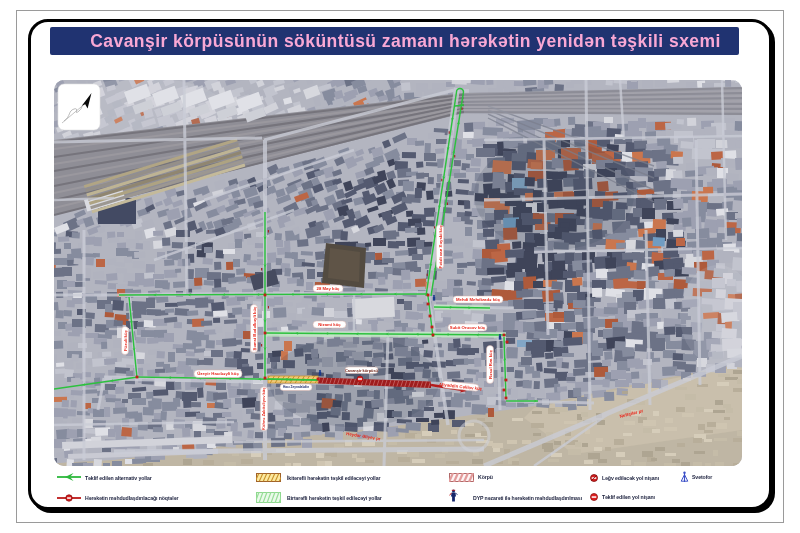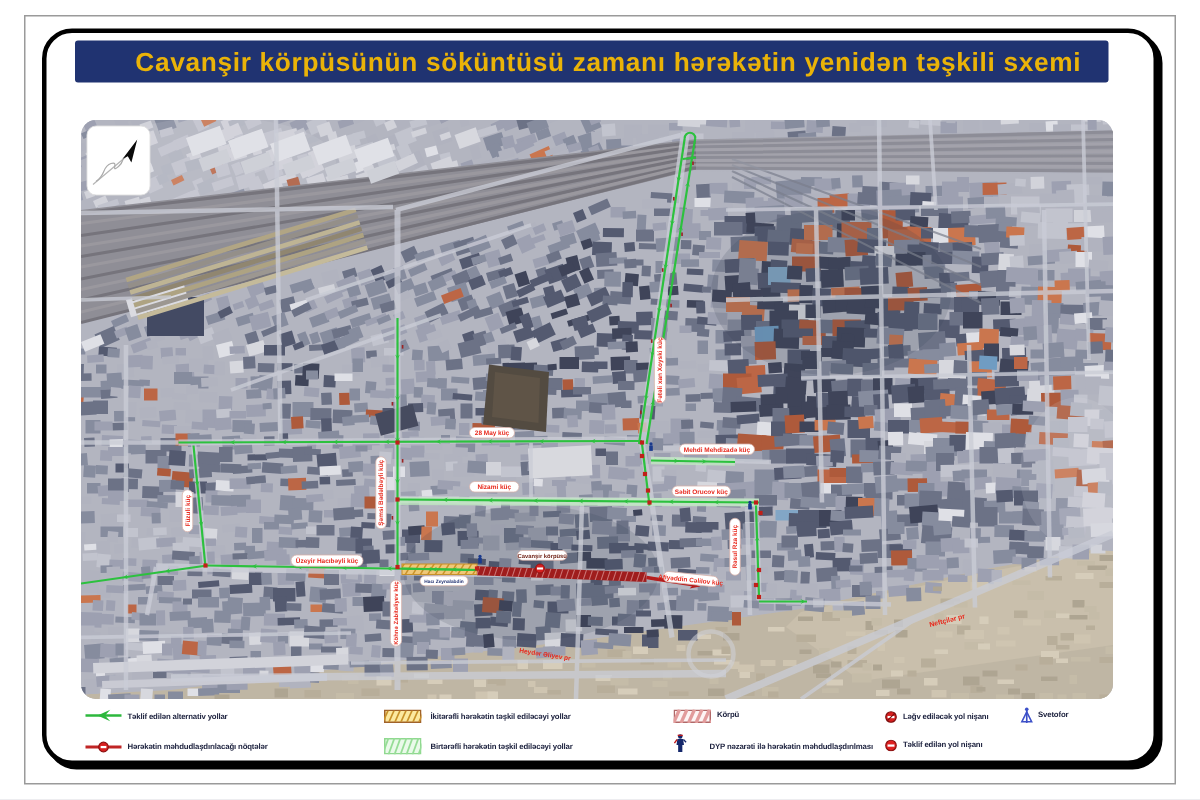--- a/index.html
+++ b/index.html
@@ -4,21 +4,21 @@
 html,body{margin:0;padding:0;width:800px;height:533px;background:#fff;overflow:hidden;
 font-family:"Liberation Sans",sans-serif;}
 .lt{position:absolute;font-size:5.2px;font-weight:bold;color:#1a1f3c;white-space:nowrap;letter-spacing:-0.1px}
 </style></head>
 <body>
 
 <div style="position:absolute;left:16px;top:10px;width:766px;height:511px;border:1px solid #9a9a9a;background:#fff"></div>
 
 <div style="position:absolute;left:28px;top:19px;width:738px;height:485px;border:3px solid #000;border-radius:20px;box-shadow:3px 3px 0 #000;background:#fff"></div>
 
-<div style="position:absolute;left:50px;top:27px;width:689px;height:28px;background:#203371;border-radius:2px;color:#eab308;font-size:17.5px;font-weight:600;text-align:center;line-height:28px;letter-spacing:0.45px;padding-left:22px;box-sizing:border-box">Cavanşir körpüsünün söküntüsü zamanı hərəkətin yenidən təşkili sxemi</div>
+<div style="position:absolute;left:50px;top:27px;width:689px;height:28px;background:#203371;border-radius:2px;color:#f9a8d4;font-size:17.5px;font-weight:600;text-align:center;line-height:28px;letter-spacing:0.45px;padding-left:22px;box-sizing:border-box">Cavanşir körpüsünün söküntüsü zamanı hərəkətin yenidən təşkili sxemi</div>
 
 <div style="position:absolute;left:54px;top:80px;width:688px;height:386px;border-radius:10px;overflow:hidden">
 <svg width="688" height="386" viewBox="0 0 688 386">
 <defs>
 <clipPath id="clipor">
           <rect x="214" y="296" width="50" height="7"></rect>
         </clipPath>
 <clipPath id="clipred">
           <polygon points="264,297.5 377,301.5 377,308 264,303.5"></polygon>
         </clipPath>

